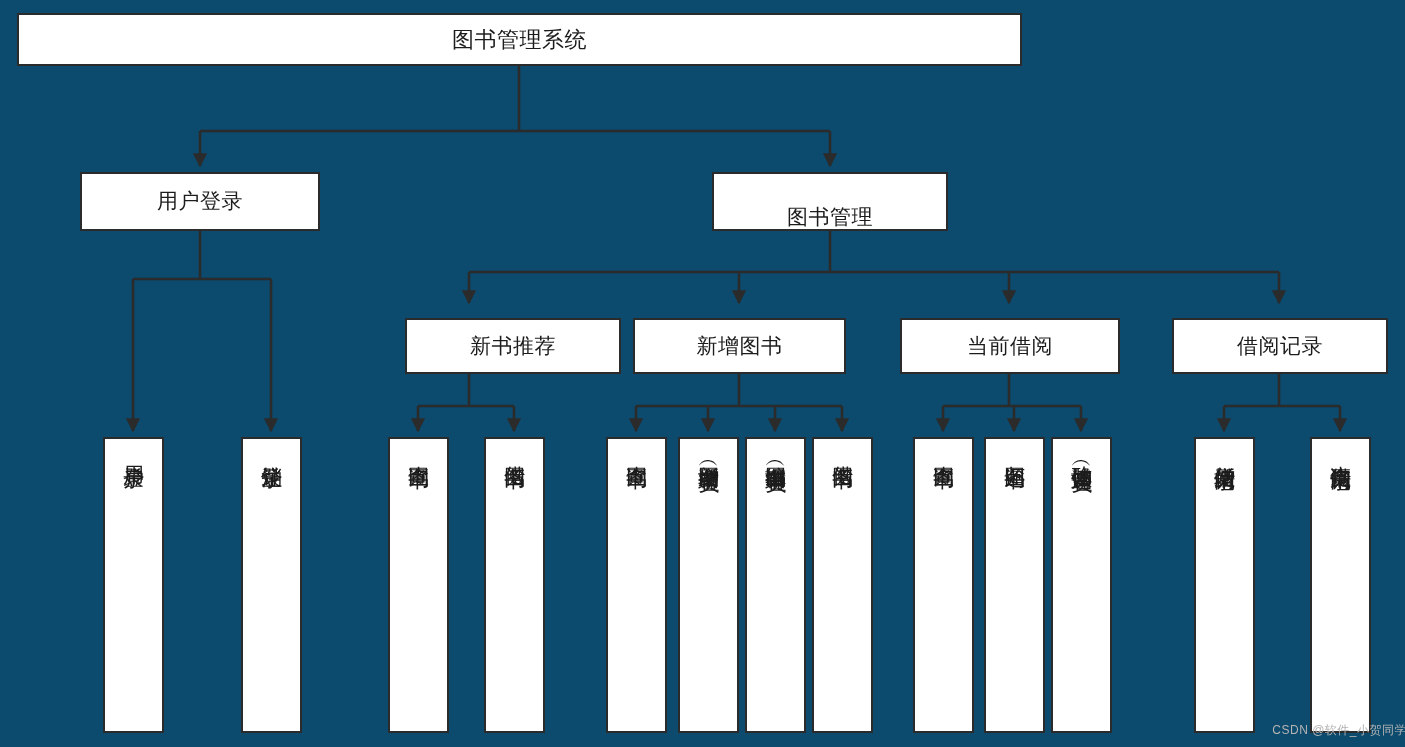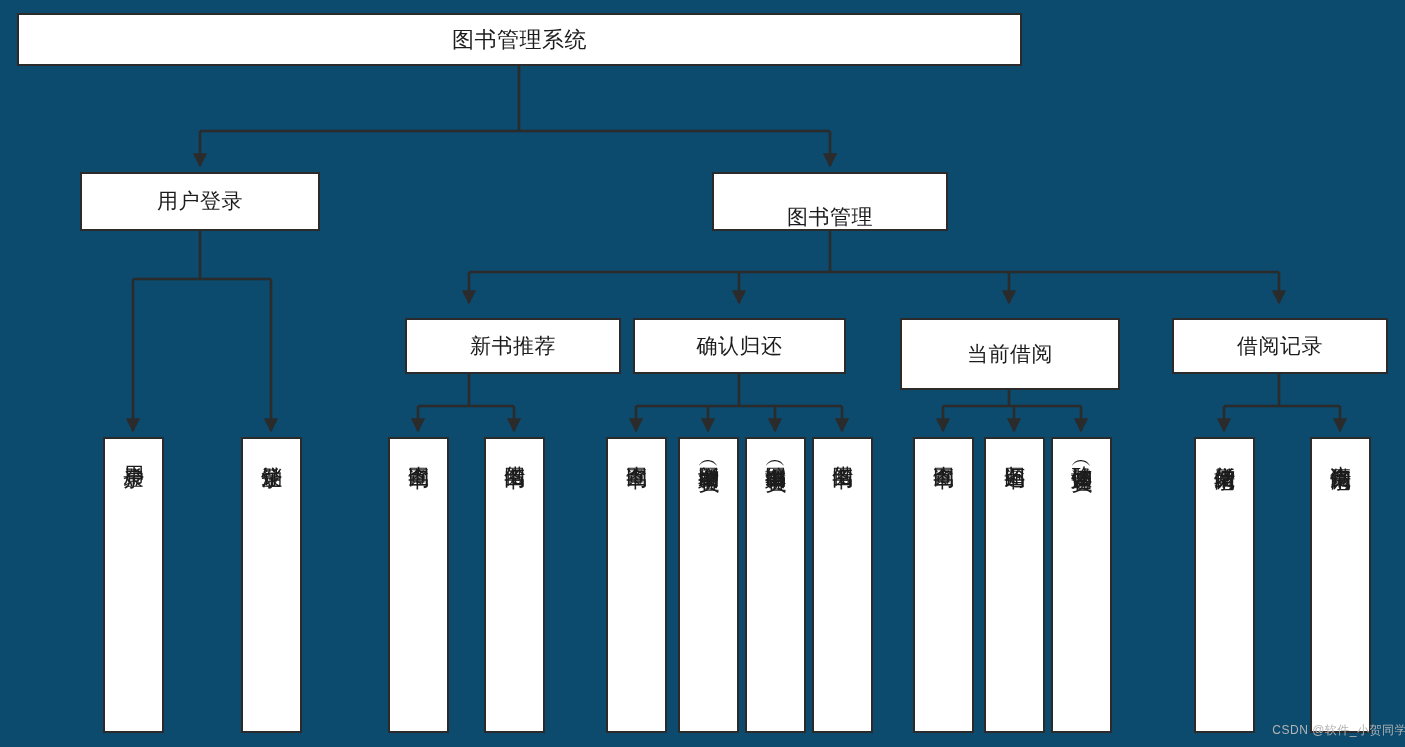--- a/index.html
+++ b/index.html
@@ -131,23 +131,23 @@
     <span class="node-label-h">用户登录</span>
   </div>
   <div class="node-box" style="left:712px; top:172px; width:236px; height:59px;align-items:flex-end;">
     <span class="node-label-h">图书管理</span>
   </div>
 
   <div class="node-box" style="left:362px; top:318px; width:216px; height:56px;margin-left:43px;">
     <span class="node-label-h">新书推荐</span>
   </div>
   <div class="node-box" style="left:633px; top:318px; width:213px; height:56px;">
-    <span class="node-label-h">确认归还</span>
+    <span class="node-label-h">新增图书</span>
   </div>
-  <div class="node-box" style="left:900px; top:318px; width:220px; height:72px;">
+  <div class="node-box" style="left:900px; top:318px; width:220px; height:56px;">
     <span class="node-label-h">当前借阅</span>
   </div>
   <div class="node-box" style="left:1172px; top:318px; width:216px; height:56px;">
     <span class="node-label-h">借阅记录</span>
   </div>
 
   <div class="node-box leaf" style="left:103px; top:437px; width:61px; height:296px;">
     <span class="node-label-v">用户登录</span>
   </div>
   <div class="node-box leaf" style="left:241px; top:437px; width:61px; height:296px;">

